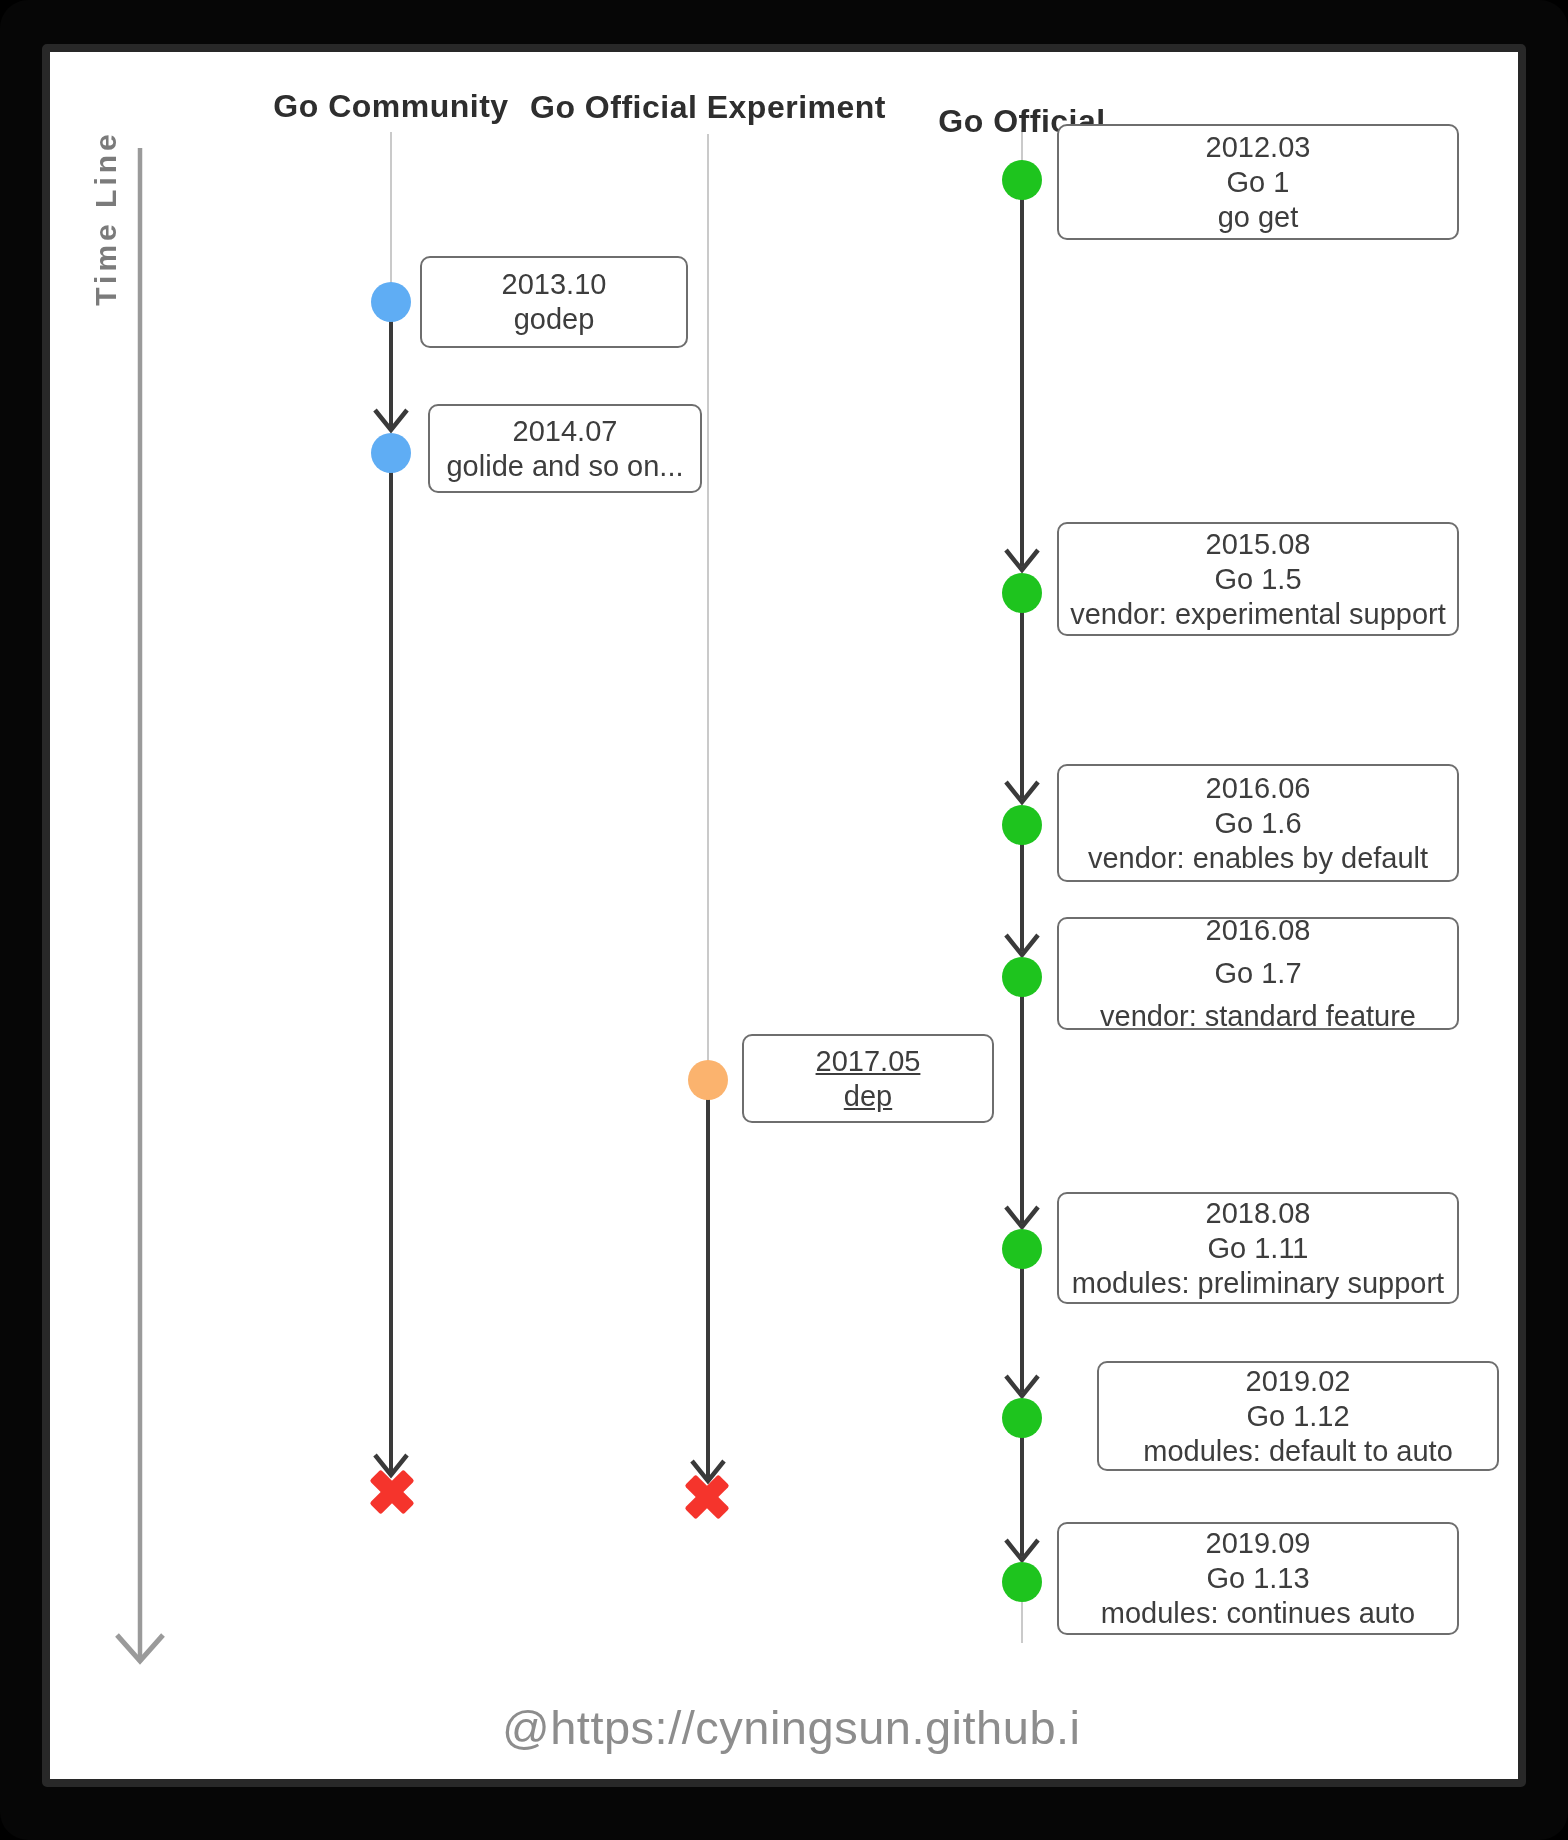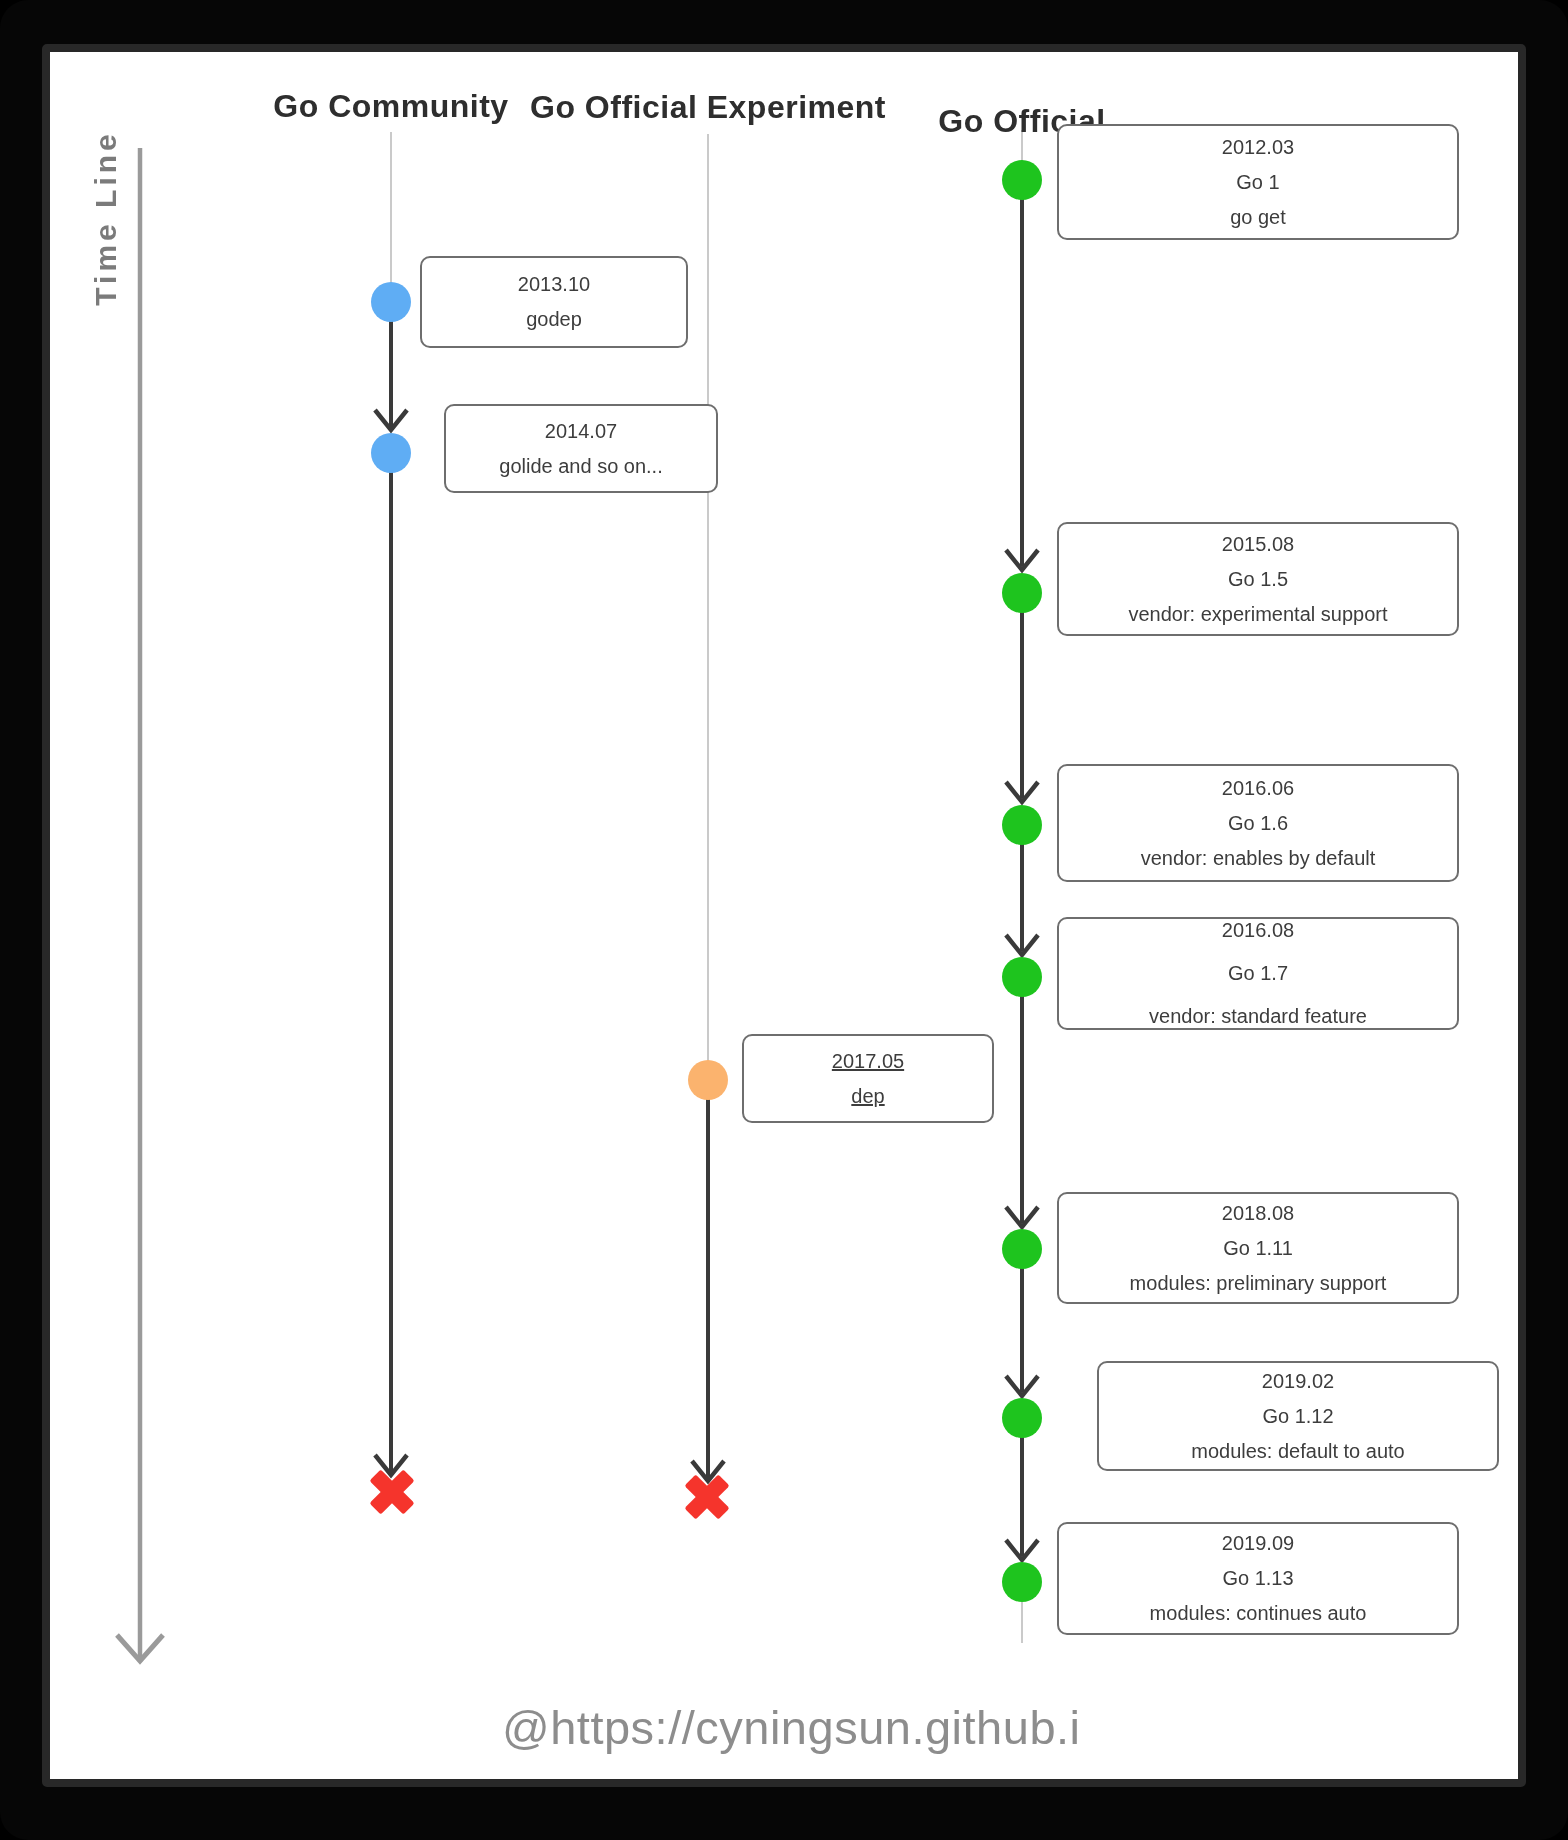--- a/index.html
+++ b/index.html
@@ -16,21 +16,21 @@
     position:absolute;transform:translateX(-50%);white-space:nowrap;
     font-weight:bold;font-size:32px;color:#2e2e2e;letter-spacing:.5px;
   }
   .timeline-label{
     position:absolute;left:106px;top:218px;transform:translate(-50%,-50%) rotate(-90deg);
     font-weight:bold;font-size:30px;color:#7b7b7b;letter-spacing:4px;white-space:nowrap;
   }
   .box{
     position:absolute;background:#fff;border:2px solid #6e6e6e;border-radius:10px;
     display:flex;flex-direction:column;align-items:center;justify-content:center;
-    text-align:center;color:#3d3d3d;font-size:20px;line-height:35px;
+    text-align:center;color:#3d3d3d;font-size:29px;line-height:35px;
     box-sizing:border-box;padding:4px 10px;
   }
   .box .date{white-space:nowrap;}
   .box .name{white-space:nowrap;}
   .box .desc{white-space:nowrap;}
   .box .desc:empty{display:none;}
   .watermark-clip{
     position:absolute;left:502px;top:1700px;width:578px;height:64px;
     overflow:hidden;white-space:nowrap;
   }
@@ -102,21 +102,21 @@
   <div class="timeline-label">Time Line</div>
 
   <div class="col-header" style="left:391px;top:88px;">Go Community</div>
   <div class="col-header" style="left:708px;top:89px;">Go Official Experiment</div>
   <div class="col-header" style="left:1022px;top:83px;margin-top:20px;">Go Official</div>
 
   <div class="box" style="left:420px;top:256px;width:268px;height:92px;">
     <div class="date">2013.10</div>
     <div class="name">godep</div>
   </div>
-  <div class="box" style="left:444px;top:404px;width:274px;height:89px;">
+  <div class="box" style="left:428px;top:404px;width:274px;height:89px;">
     <div class="date">2014.07</div>
     <div class="name">golide and so on...</div>
   </div>
 
   <div class="box" style="left:742px;top:1034px;width:252px;height:89px;text-decoration:underline;">
     <div class="date">2017.05</div>
     <div class="name">dep</div>
   </div>
 
   <div class="box" style="left:1057px;top:124px;width:402px;height:116px;">

